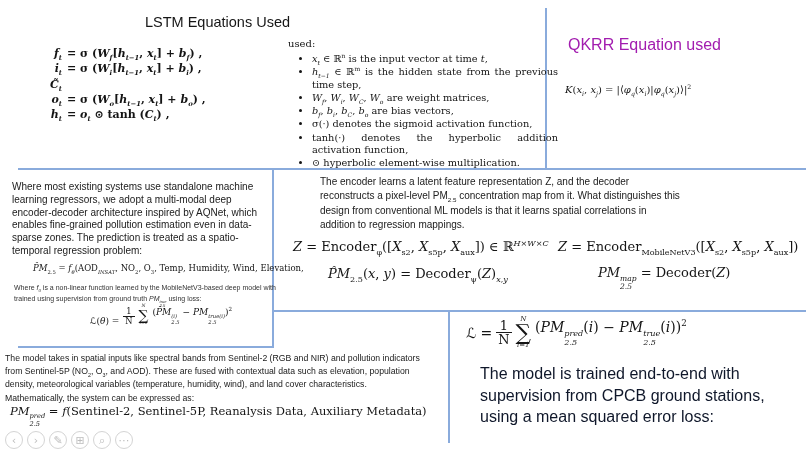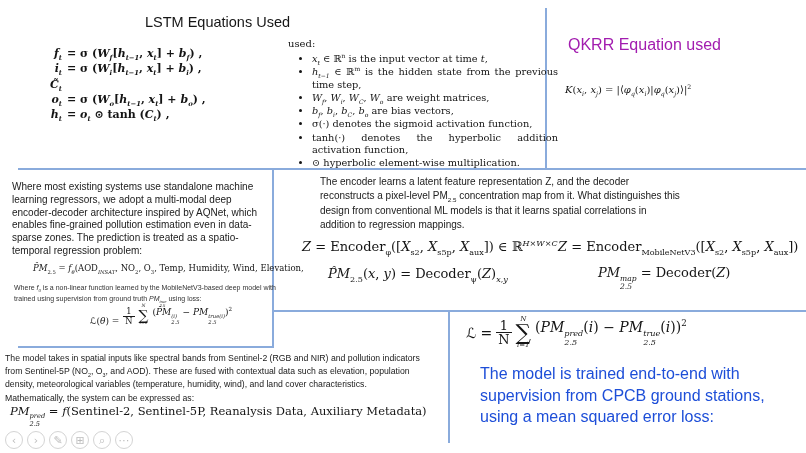--- a/index.html
+++ b/index.html
@@ -106,21 +106,21 @@
     <span>(<i>P̂M</i><span class="ss">
           <span>(i)</span>
           <span>2.5</span>
         </span> − <i>PM</i><span class="ss">
           <span>true(i)</span>
           <span>2.5</span>
         </span>)<sup>2</sup></span>
   </div>
 
   <div class="abs" style="left:320px;top:175px;font-size:10px;line-height:14.4px;color:#202020;">The encoder learns a latent feature representation Z, and the decoder<br>reconstructs a pixel-level PM<sub>2.5</sub> concentration map from it. What distinguishes this<br>design from conventional ML models is that it learns spatial correlations in<br>addition to regression mappings.</div>
-  <div class="abs math" style="left:302px;top:239px;font-size:13px;white-space:nowrap;"><i>Z</i> = Encoder<sub>φ</sub>([<i>X</i><sub>s2</sub>, <i>X</i><sub>s5p</sub>, <i>X</i><sub>aux</sub>]) ∈ ℝ<sup><i>H</i>×<i>W</i>×<i>C</i></sup></div>
+  <div class="abs math" style="left:293px;top:239px;font-size:13px;white-space:nowrap;"><i>Z</i> = Encoder<sub>φ</sub>([<i>X</i><sub>s2</sub>, <i>X</i><sub>s5p</sub>, <i>X</i><sub>aux</sub>]) ∈ ℝ<sup><i>H</i>×<i>W</i>×<i>C</i></sup></div>
   <div class="abs math" style="left:558px;top:239px;font-size:13px;white-space:nowrap;"><i>Z</i> = Encoder<sub>MobileNetV3</sub>([<i>X</i><sub>s2</sub>, <i>X</i><sub>s5p</sub>, <i>X</i><sub>aux</sub>])</div>
   <div class="abs math" style="left:328px;top:266px;font-size:13px;white-space:nowrap;"><i>P̂M</i><sub>2.5</sub>(<i>x</i>, <i>y</i>) = Decoder<sub>ψ</sub>(<i>Z</i>)<sub><i>x</i>,<i>y</i></sub></div>
   <div class="abs math" style="left:598px;top:265px;font-size:13px;white-space:nowrap;"><i>PM</i><span class="ss">
         <span>map</span>
         <span>2.5</span>
       </span> = Decoder(<i>Z</i>)</div>
 
   <div class="abs" style="left:5px;top:352px;font-size:8.7px;line-height:13.2px;color:#202020;">The model takes in spatial inputs like spectral bands from Sentinel-2 (RGB and NIR) and pollution indicators<br>from Sentinel-5P (NO<sub>2</sub>, O<sub>3</sub>, and AOD). These are fused with contextual data such as elevation, population<br>density, meteorological variables (temperature, humidity, wind), and land cover characteristics.<br>Mathematically, the system can be expressed as:</div>
   <div class="abs math" style="left:10px;top:404px;font-size:11.5px;white-space:nowrap;"><i>PM</i><span class="ss">
         <span>pred</span>
@@ -139,21 +139,21 @@
         <span class="sbot">i=1</span>
       </span>
     <span>(<i>PM</i><span class="ss">
           <span>pred</span>
           <span>2.5</span>
         </span>(<i>i</i>) − <i>PM</i><span class="ss">
           <span>true</span>
           <span>2.5</span>
         </span>(<i>i</i>))<sup>2</sup></span>
   </div>
-  <div class="abs" style="left:480px;top:363px;font-size:16px;line-height:21.5px;color:#1d4ed8;">The model is trained end-to-end with<br>supervision from CPCB ground stations,<br>using a mean squared error loss:</div>
+  <div class="abs" style="left:480px;top:363px;font-size:16px;line-height:21.5px;color:#0f172a;">The model is trained end-to-end with<br>supervision from CPCB ground stations,<br>using a mean squared error loss:</div>
 
   <div class="toolbar">
     <button class="tool-btn">‹</button>
     <button class="tool-btn">›</button>
     <button class="tool-btn">✎</button>
     <button class="tool-btn">⊞</button>
     <button class="tool-btn">⌕</button>
     <button class="tool-btn">⋯</button>
   </div>
 

